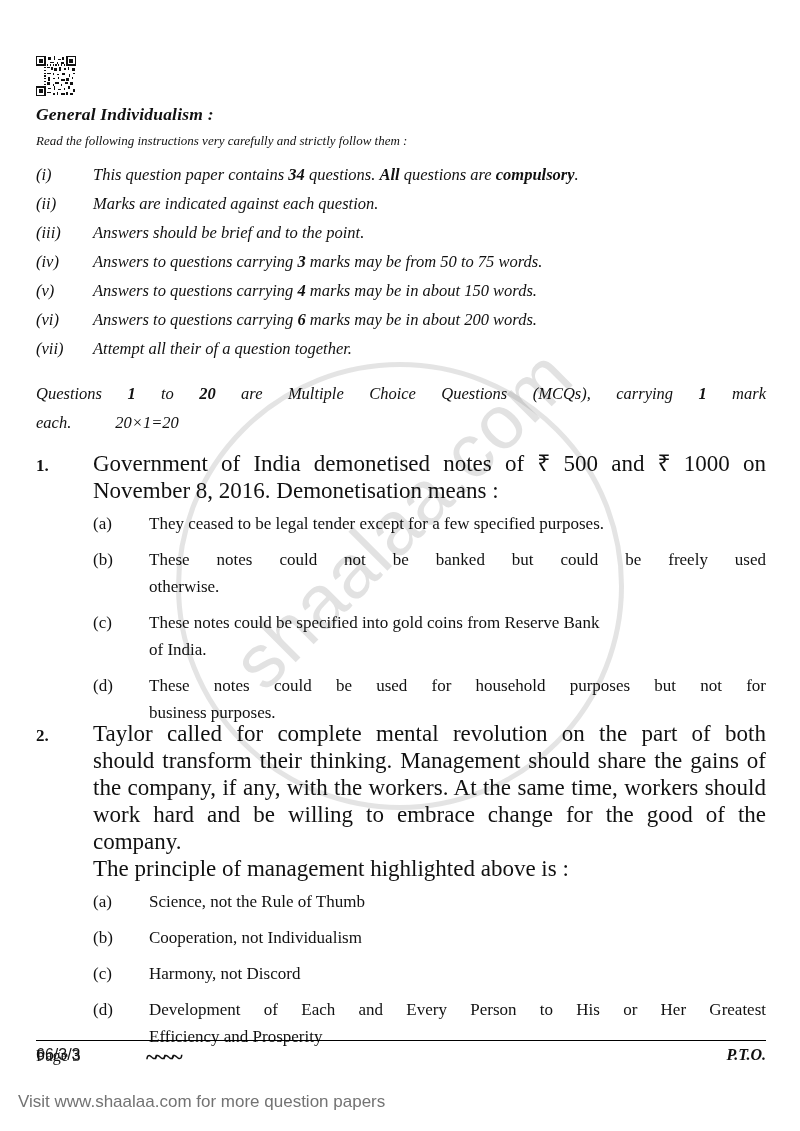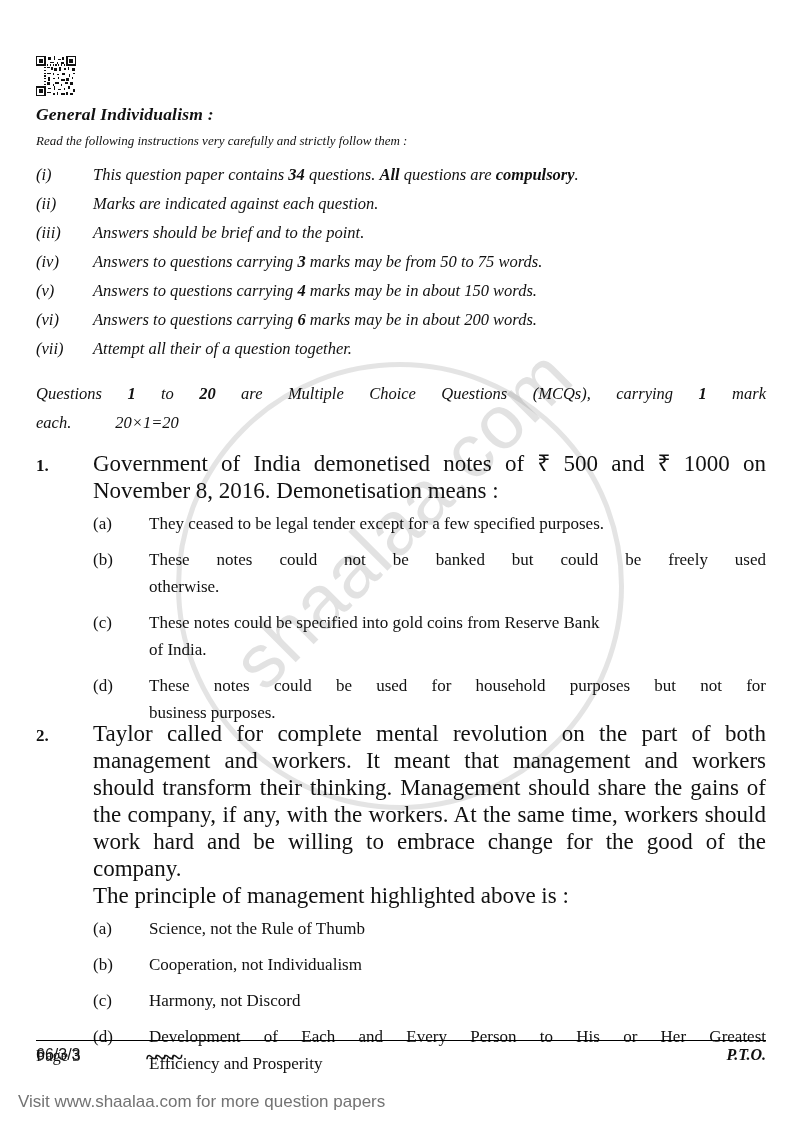--- a/index.html
+++ b/index.html
@@ -439,21 +439,20 @@
         </div>
 
       </div>
     </div>
 
     <div class="question" style="top:720px;">
       <div class="q-head">
         <span class="q-num">2.</span>
         <span class="q-body">
           <div class="jfull">Taylor called for complete mental revolution on the part of both</div>
-          <div class="jfull">management and workers. It meant that management and workers</div>
           <div class="jfull">should transform their thinking. Management should share the gains of</div>
           <div class="jfull">the company, if any, with the workers. At the same time, workers should</div>
           <div class="jfull">work hard and be willing to embrace change for the good of the company.</div>
           <div class="just">The principle of management highlighted above is :</div>
         </span>
       </div>
       <div class="options">
 
         <div class="opt-row">
           <span class="opt-label">(a)</span>

